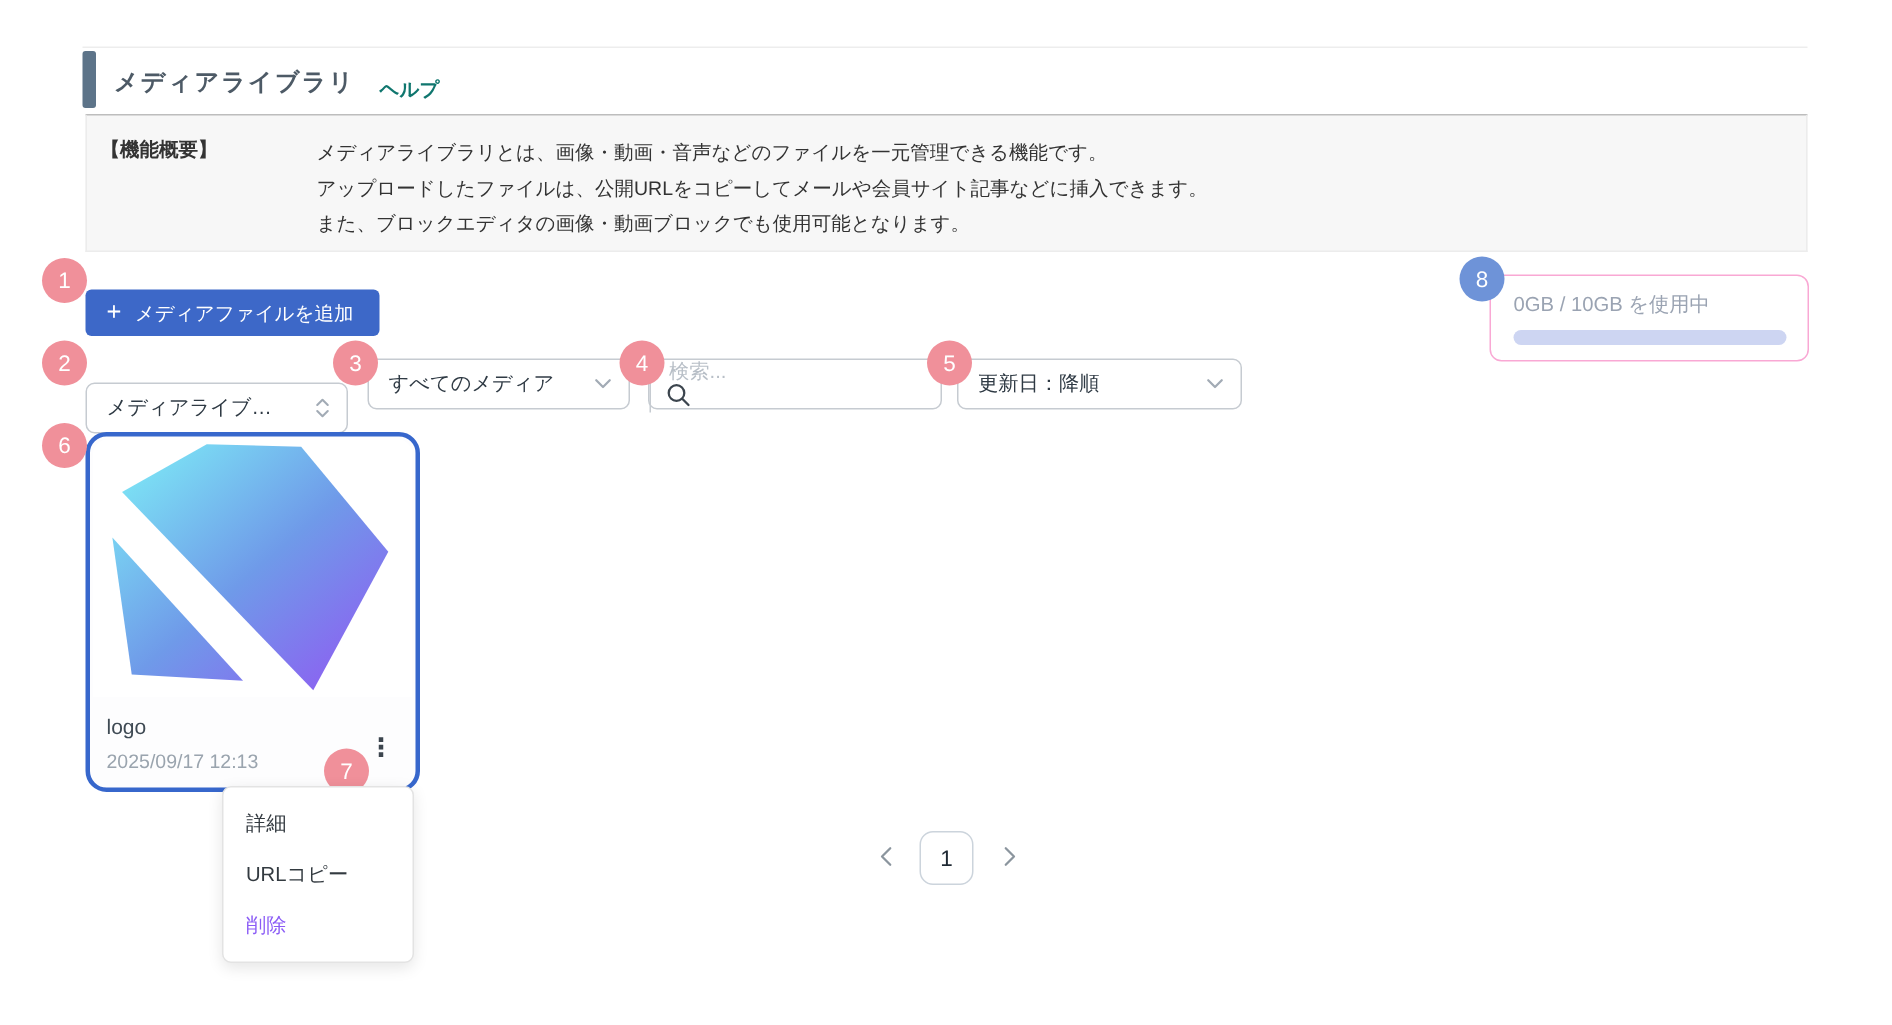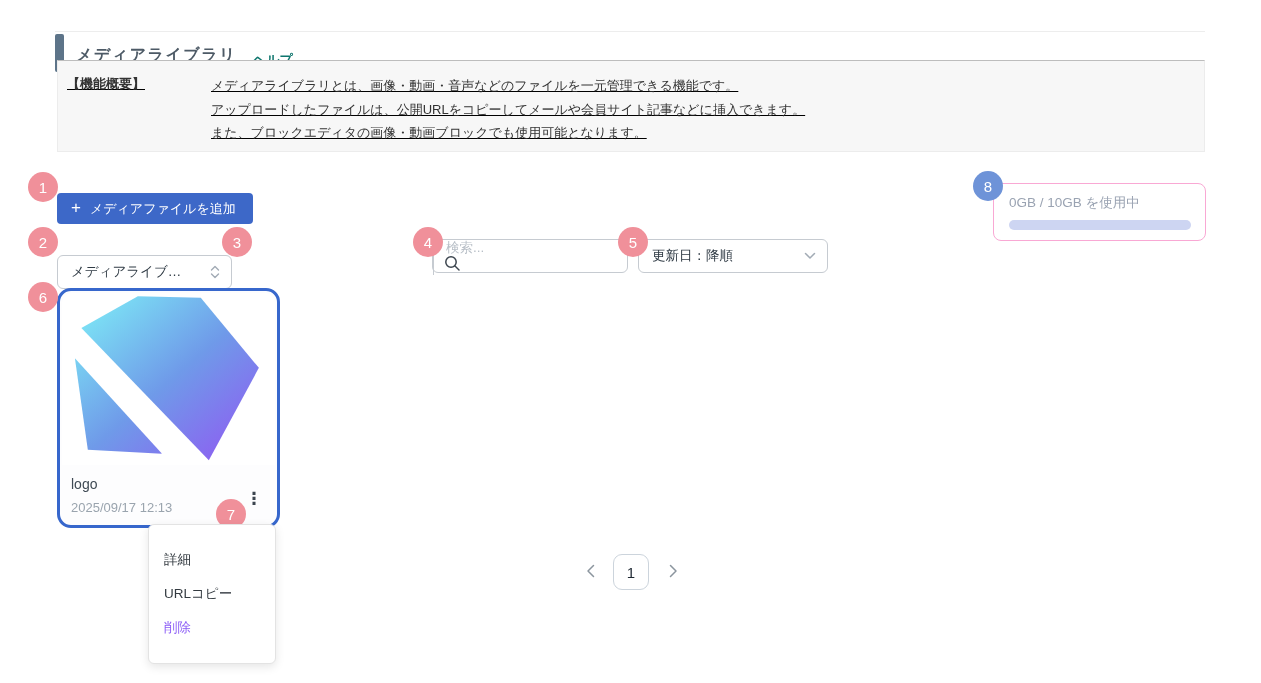--- a/index.html
+++ b/index.html
@@ -7,22 +7,22 @@
   body { font-family: "Liberation Sans", "DejaVu Sans", sans-serif; position: relative; }
   .stage { position: absolute; inset: 0; width: 1261px; height: 683px; }
 
   
   .content-top-border { position: absolute; left: 55px; top: 31px; width: 1150px; border-top: 1px solid #ededed; }
   .accent-bar { position: absolute; left: 55px; top: 34px; width: 9px; height: 38px; background: #5d7489; border-radius: 2px; }
   .page-title { position: absolute; left: 76px; top: 45px; font-size: 16px; font-weight: bold; color: #4d5a66; letter-spacing: 1.5px; }
   .help-link { position: absolute; left: 253px; top: 51px; font-size: 13px; font-weight: bold; color: #0f766e; cursor: pointer; }
 
   
-  .overview-box { position: absolute; left: 57px; top: 60px; width: 1148px; height: 92px;
-    background: #f7f7f7; border: 1px solid #ececec; border-top: 1px solid #bdbdbd; display: flex; text-decoration: underline; }
+  .overview-box { position: absolute; left: 57px; top: 76px; width: 1148px; height: 92px;
+    background: #f7f7f7; border: 1px solid #ececec; border-top: 1px solid #bdbdbd; display: flex; }
   .overview-label { padding: 14px 0 0 9px; width: 153px; font-size: 13px; font-weight: bold; color: #333; }
   .overview-lines { padding-top: 13px; font-size: 13px; color: #333; line-height: 23.5px; }
 
   
   .add-btn { position: absolute; left: 57px; top: 193px; height: 31px; padding: 0 17px 0 14px;
     background: #3d68c8; border: none; border-radius: 4px; color: #fff; font-size: 13px;
     display: flex; align-items: center; cursor: pointer; font-family: inherit; }
   .add-btn .plus { font-size: 17px; font-weight: 400; margin-right: 9px; position: relative; top: -1px; }
 
   .field { position: absolute; top: 239px; height: 34px; background: #fff; border: 1px solid #c6cbd1;
@@ -51,21 +51,21 @@
   
   .media-card { position: absolute; left: 57px; top: 288px; width: 223px; height: 240px;
     background: #fdfdfe; border: 3px solid #3767cc; border-radius: 14px; cursor: pointer; }
   .thumb { position: absolute; left: 2px; top: 2px; width: 213px; height: 172px; border-radius: 10px 10px 0 0; overflow: hidden; }
   .media-name { position: absolute; left: 11px; top: 185px; font-size: 14px; color: #3f4a54; }
   .media-date { position: absolute; left: 11px; top: 209px; font-size: 13px; color: #9aa4ae; }
   .kebab { position: absolute; right: 12px; top: 196px; width: 22px; height: 24px; border: none; background: transparent;
     font-size: 17px; line-height: 22px; color: #3c454e; cursor: pointer; font-weight: bold; font-family: inherit; }
 
   
-  .context-menu { position: absolute; left: 148px; top: 524px; width: 128px; padding: 18px 0;
+  .context-menu { position: absolute; left: 148px; top: 524px; width: 128px; padding: 7px 0;
     background: #fff; border: 1px solid #e3e3e3; border-radius: 6px; box-shadow: 0 3px 10px rgba(0,0,0,0.10); z-index: 6; }
   .menu-item { padding: 8px 15px; font-size: 13.5px; color: #333a40; cursor: pointer; }
   .menu-item.danger { color: #8b5cf6; }
 
   
   .page-prev, .page-next { position: absolute; top: 560px; width: 20px; height: 24px; border: none; background: transparent;
     color: #8b959e; cursor: pointer; display: flex; align-items: center; justify-content: center; }
   .page-prev { left: 580px; }
   .page-next { left: 663px; }
   .page-box { position: absolute; left: 613px; top: 554px; width: 36px; height: 36px;
@@ -112,20 +112,28 @@
   <div class="field field-library">
     <span class="label">メディアライブ…</span>
     <span class="chev">
       <svg width="10" height="16" viewBox="0 0 10 16">
           <path d="M1.5 6 5 2.5 8.5 6" fill="none" stroke="currentColor" stroke-width="1.4" stroke-linecap="round" stroke-linejoin="round"></path>
           <path d="M1.5 10 5 13.5 8.5 10" fill="none" stroke="currentColor" stroke-width="1.4" stroke-linecap="round" stroke-linejoin="round"></path>
         </svg>
     </span>
   </div>
 
+  <div class="field field-media-type">
+    <span class="label">すべてのメディア</span>
+    <span class="chev">
+      <svg width="12" height="8" viewBox="0 0 12 8">
+          <path d="M1.5 1.5 6 6 10.5 1.5" fill="none" stroke="currentColor" stroke-width="1.5" stroke-linecap="round" stroke-linejoin="round"></path>
+        </svg>
+    </span>
+  </div>
 
   <div class="search-wrap">
     <input class="search-input" type="text" placeholder="検索..." style="">
     <button class="search-btn">
       <span>
         <svg width="17" height="17" viewBox="0 0 17 17">
             <circle cx="7" cy="7" r="5.2" fill="none" stroke="currentColor" stroke-width="1.5"></circle>
             <line x1="11" y1="11" x2="15" y2="15" stroke="currentColor" stroke-width="1.5" stroke-linecap="round"></line>
           </svg>
       </span>

